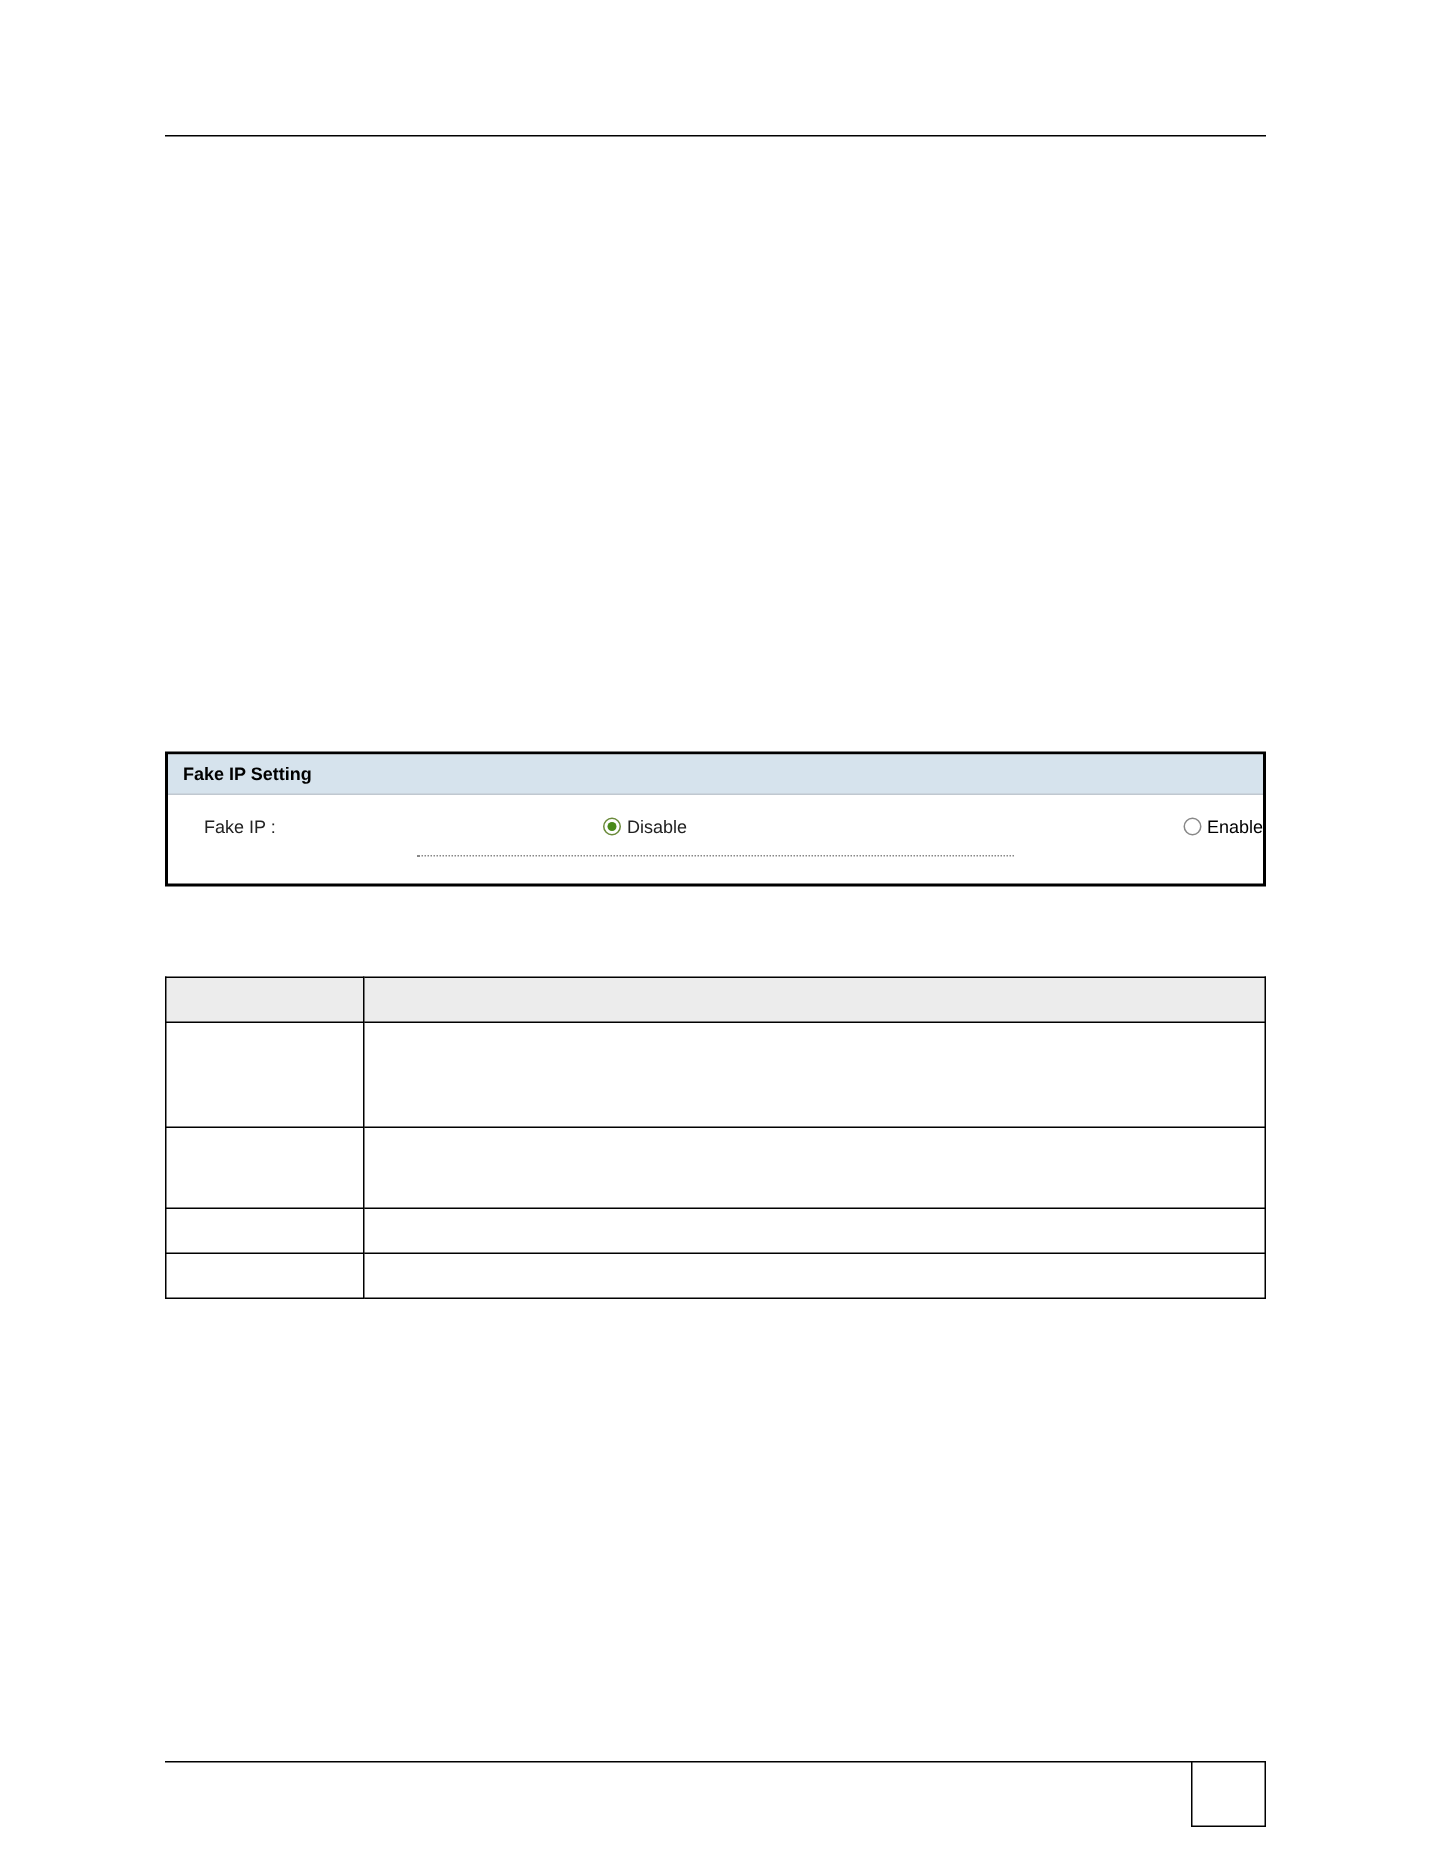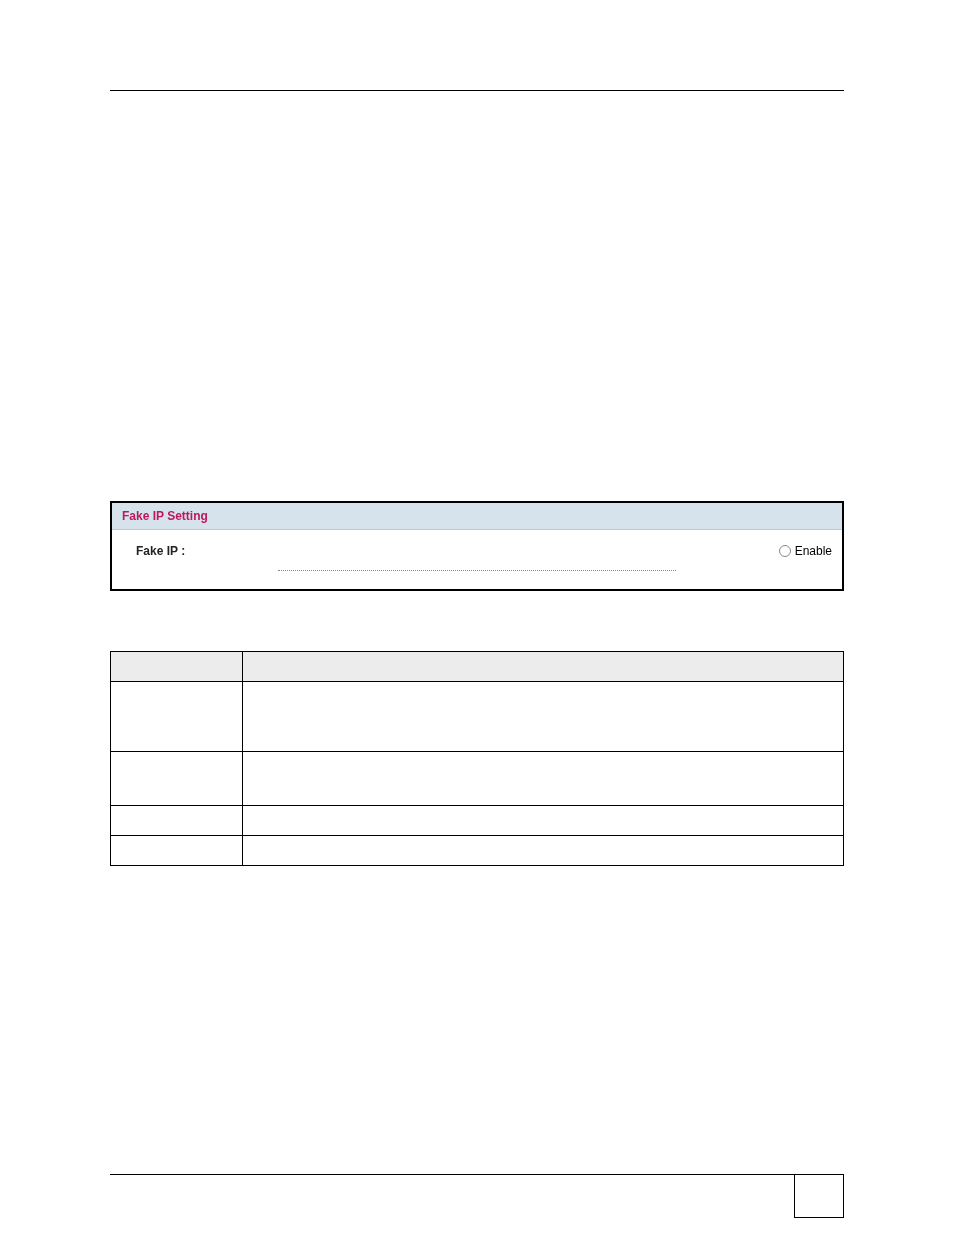--- a/index.html
+++ b/index.html
@@ -24,38 +24,38 @@
   .panel {
     margin-top: 410px;
     border: 2.5px solid #000;
     background: #fff;
   }
   .panel-header {
     background: #d6e3ed;
     padding: 6px 10px;
     font-size: 12px;
     font-weight: bold;
-    color: #be185d;
+    color: #000000;
     border-bottom: 1px solid #c0c8d0;
   }
   .panel-body {
     padding: 14px 10px 10px 10px;
     position: relative;
   }
   .form-row {
     display: flex;
     align-items: center;
     font-size: 12px;
     color: #222;
     margin-bottom: 6px;
   }
   .form-label {
     width: 280px;
     padding-left: 14px;
-    font-weight: bold;
+    font-weight: normal;
   }
   .form-control-area {
     flex: 1;
     display: flex;
     align-items: center;
   }
   .radio-wrap {
     display: inline-flex;
     align-items: center;
     margin-right: 6px;
@@ -86,21 +86,21 @@
   .text-input {
     width: 170px;
     height: 18px;
     border: 1px solid #7a8a9a;
     background: #fff;
     font-size: 12px;
     padding: 0 4px;
   }
   .enable-wrap {
     position: absolute;
-    right: 10px;
+    right: 0;
     top: 14px;
     font-size: 12px;
     display: inline-flex;
     align-items: center;
   }
   .dotted-sep {
     margin: 12px auto 8px auto;
     width: 56%;
     border: none;
     border-top: 1px dotted #888;
@@ -160,20 +160,26 @@
 <body>
 
 <div class="page">
   <hr class="top-rule">
 
   <div class="panel">
     <div class="panel-header">Fake IP Setting</div>
     <div class="panel-body">
       <div class="form-row">
         <div class="form-label">Fake IP :</div>
+        <div class="form-control-area">
+          <span class="radio-wrap">
+            <span class="radio checked"></span>
+            <span>Disable</span>
+          </span>
+        </div>
       </div>
       <span class="enable-wrap">
         <span class="radio unchecked"></span>
         <span>Enable</span>
       </span>
       <hr class="dotted-sep">
     </div>
   </div>
 
   <table class="desc-table">

